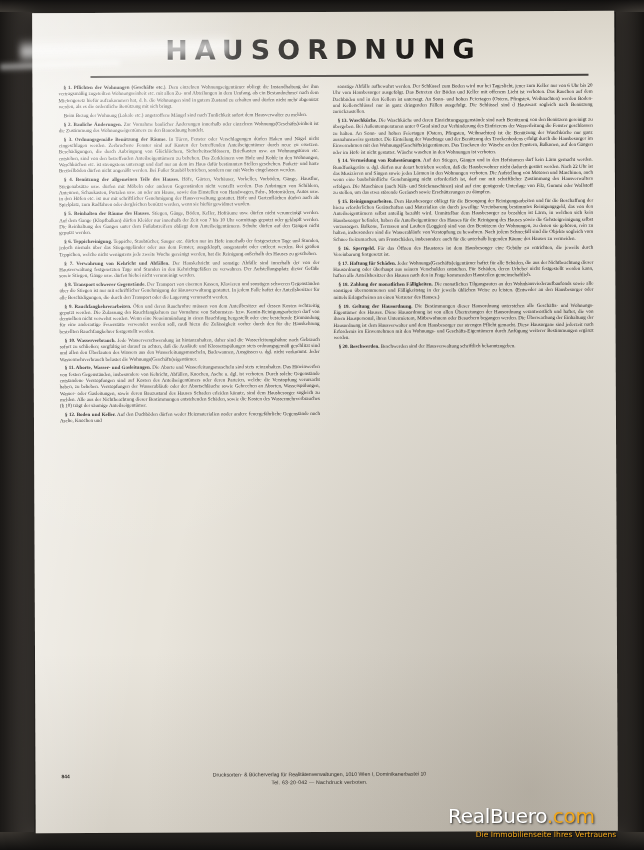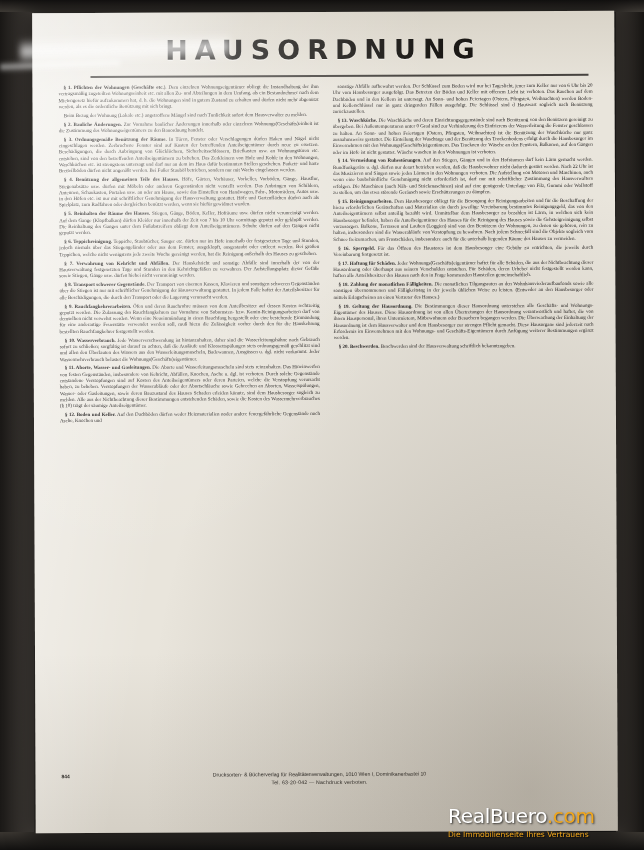--- a/index.html
+++ b/index.html
@@ -169,20 +169,21 @@
     text-shadow: 1px 1px 2px rgba(0,0,0,0.7);
     letter-spacing: -0.3px;
   }
   .logo-main .accent { color: #f2a71b; }
   .logo-sub {
     margin-top: 2px;
     font-family: "DejaVu Sans", sans-serif;
     font-size: 7.6px;
     color: #f2a71b;
     text-shadow: 1px 1px 1px rgba(0,0,0,0.7);
+    text-align: center;
   }
 
   
   .edge-left {
     position: absolute; left: 0; top: 0; width: 34px; height: 850px;
     background: linear-gradient(90deg, #1a1816, #4a4540);
   }
   .edge-right {
     position: absolute; right: 0; top: 0; width: 28px; height: 850px;
     background: linear-gradient(270deg, #171513, #423d38);

